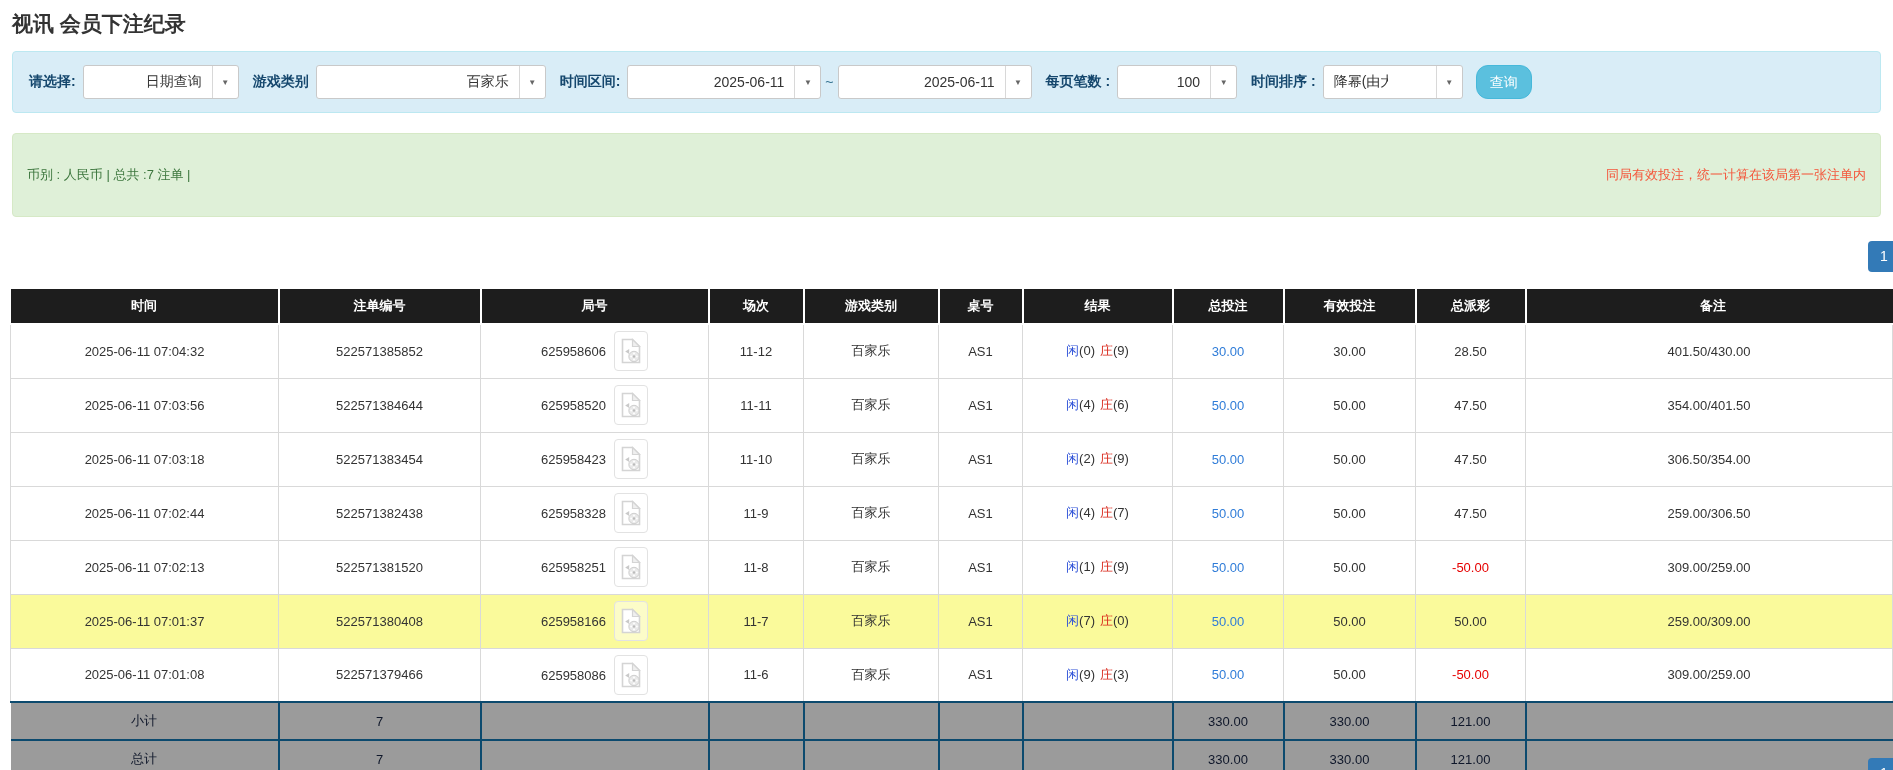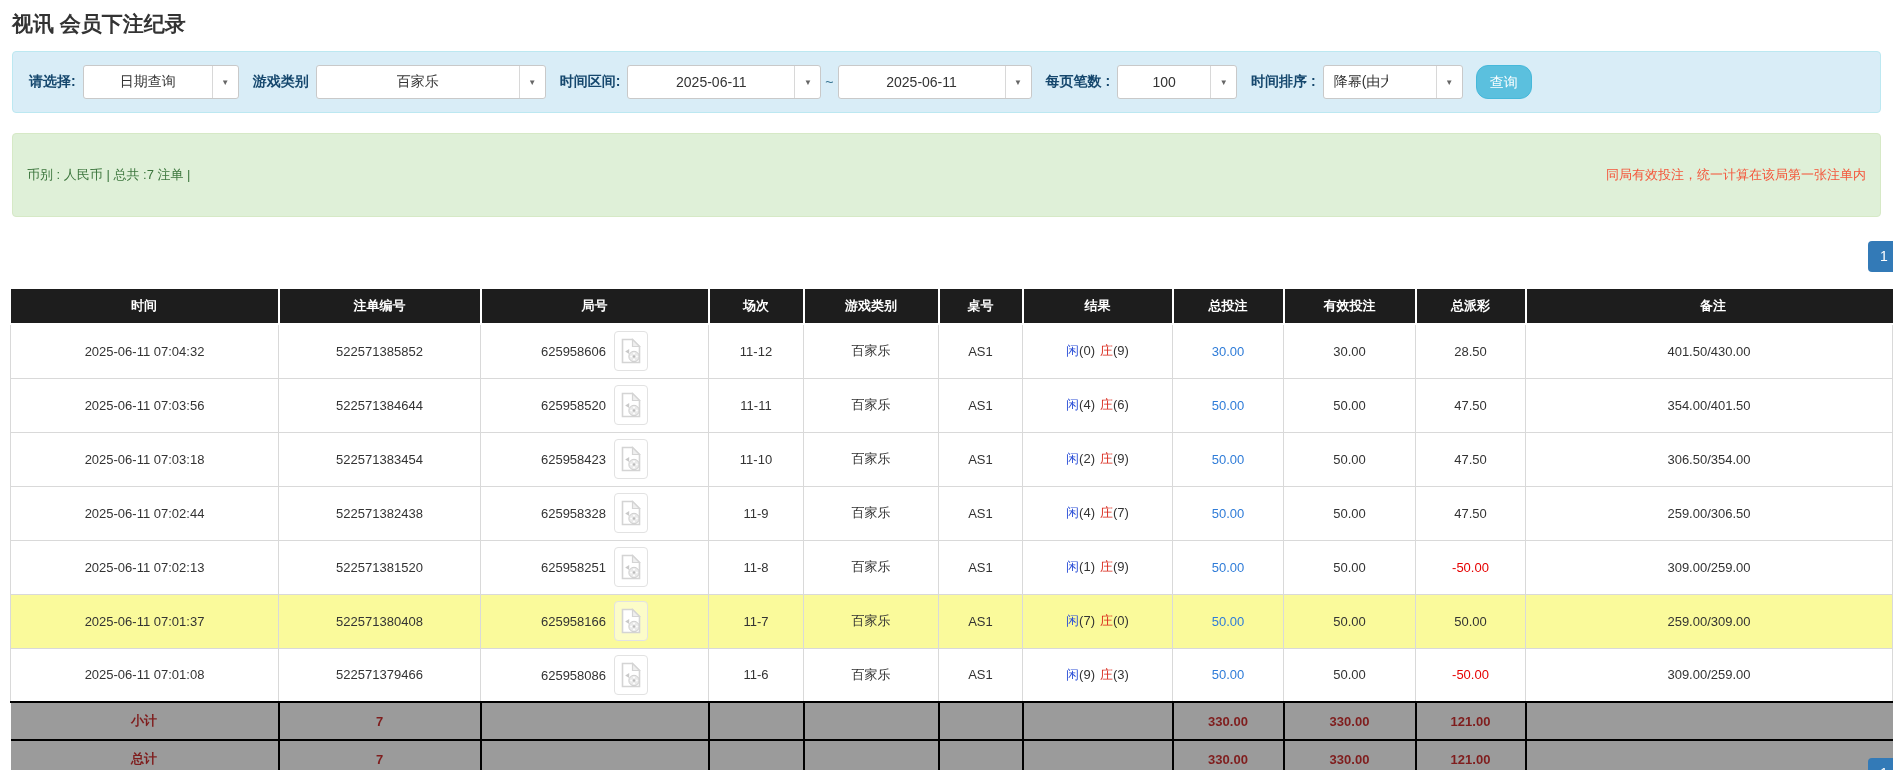--- a/index.html
+++ b/index.html
@@ -8,21 +8,21 @@
 
   .page-title{margin:10px 0 0 12px;font-size:21px;font-weight:700;color:#333;}
 
   
   .filter-panel{margin:13px 12px 0;background:#d9edf7;border:1px solid #bce8f1;border-radius:4px;
     padding:13px 14px;display:flex;align-items:center;font-size:14px;}
   .flabel{font-weight:700;color:#15476d;margin:0 7px 0 14px;white-space:nowrap;}
   .flabel.first{margin-left:2px;}
   .combo{display:inline-flex;align-items:center;height:34px;background:#fff;border:1px solid #c9c9c9;
     border-radius:3px;box-sizing:border-box;cursor:pointer;}
-  .combo-text{padding:0 10px;color:#333;flex:1;white-space:nowrap;overflow:hidden;text-align:center;}
+  .combo-text{padding:0 10px;color:#333;flex:1;white-space:nowrap;overflow:hidden;text-align:right;}
   .combo-arrow{width:25px;align-self:stretch;display:flex;align-items:center;justify-content:center;
     border-left:1px solid #d8d8d8;color:#666;font-size:8px;}
   .w156{width:156px;} .w230{width:230px;} .w194{width:194px;} .w120{width:120px;} .w166{width:140px;gap:48px;}
   .tilde{color:#31708f;margin:0 4px;}
   .search-btn{margin-left:13px;background:#5bc0de;border:1px solid #46b8da;color:#fff;font-size:14px;
     padding:8px 13px;height:34px;border-radius:12px;cursor:pointer;font-family:inherit;}
 
   
   .summary-bar{margin:20px 12px 0;background:#dff0d8;border:1px solid #d6e9c6;border-radius:4px;
     padding:32px 14px;display:flex;justify-content:space-between;align-items:center;font-size:13px;}
@@ -48,21 +48,21 @@
   .records tr.highlight td{background:#fafa9b;}
   .neg{color:#e60000;}
   .link{color:#2f7cd8;cursor:pointer;text-decoration:none;}
   .res-p{color:#2b4fd7;}
   .res-b{color:#d9291c;margin-left:5px;}
   .res-v{color:#333;}
   .round-no{vertical-align:middle;}
   .video-btn{display:inline-flex;align-items:center;justify-content:center;width:34px;height:40px;
     margin-left:8px;background:rgba(255,255,255,0.45);border:1px solid #e2e2e2;border-radius:4px;
     vertical-align:middle;cursor:pointer;padding:0;}
-  .records tr.sumrow td{background:#9b9b9b;color:#7f1d1d;font-weight:700;border:2px solid #000000;
+  .records tr.sumrow td{background:#9b9b9b;color:#0f172a;font-weight:400;border:2px solid #0c4a6e;
     height:38px;}
   .records tr.sumrow td:first-child{border-left:none;}
   .records tr.sumrow td:last-child{border-right:none;}
 </style>
 </head>
 <body>
 
 <div class="page">
 
   <h1 class="page-title">视讯 会员下注纪录</h1>

